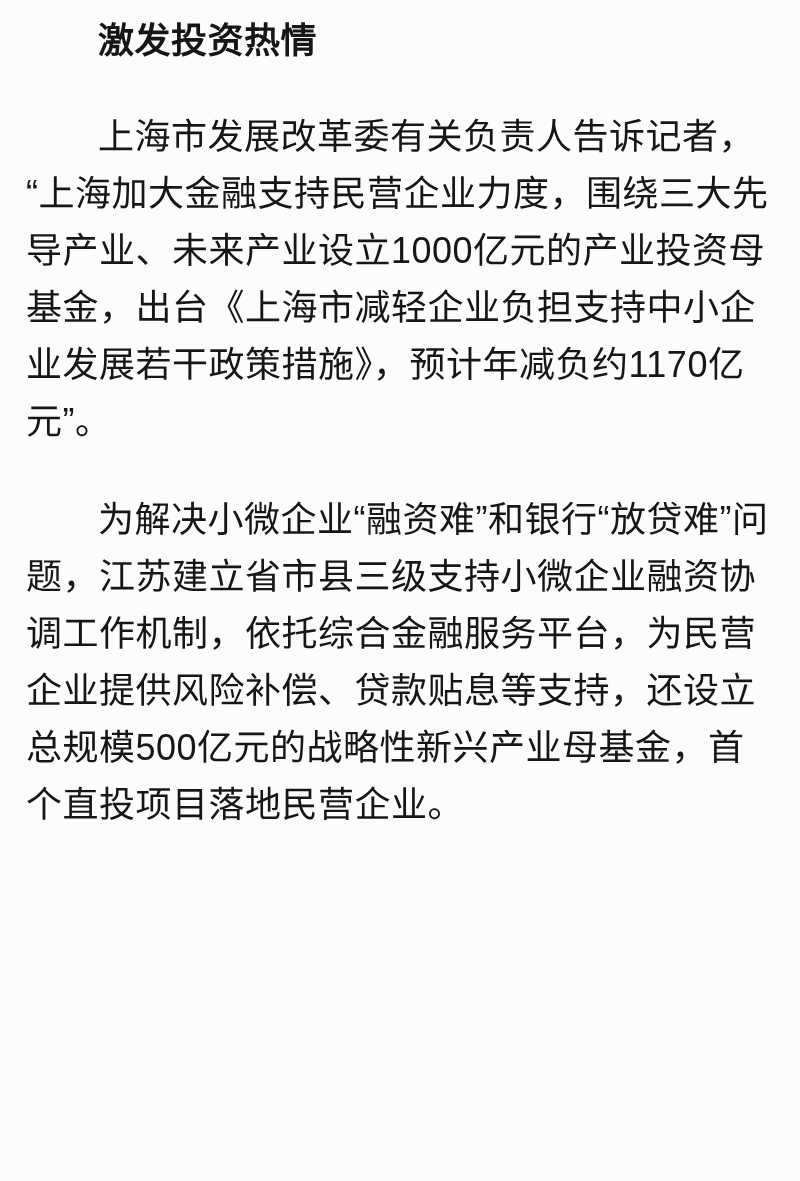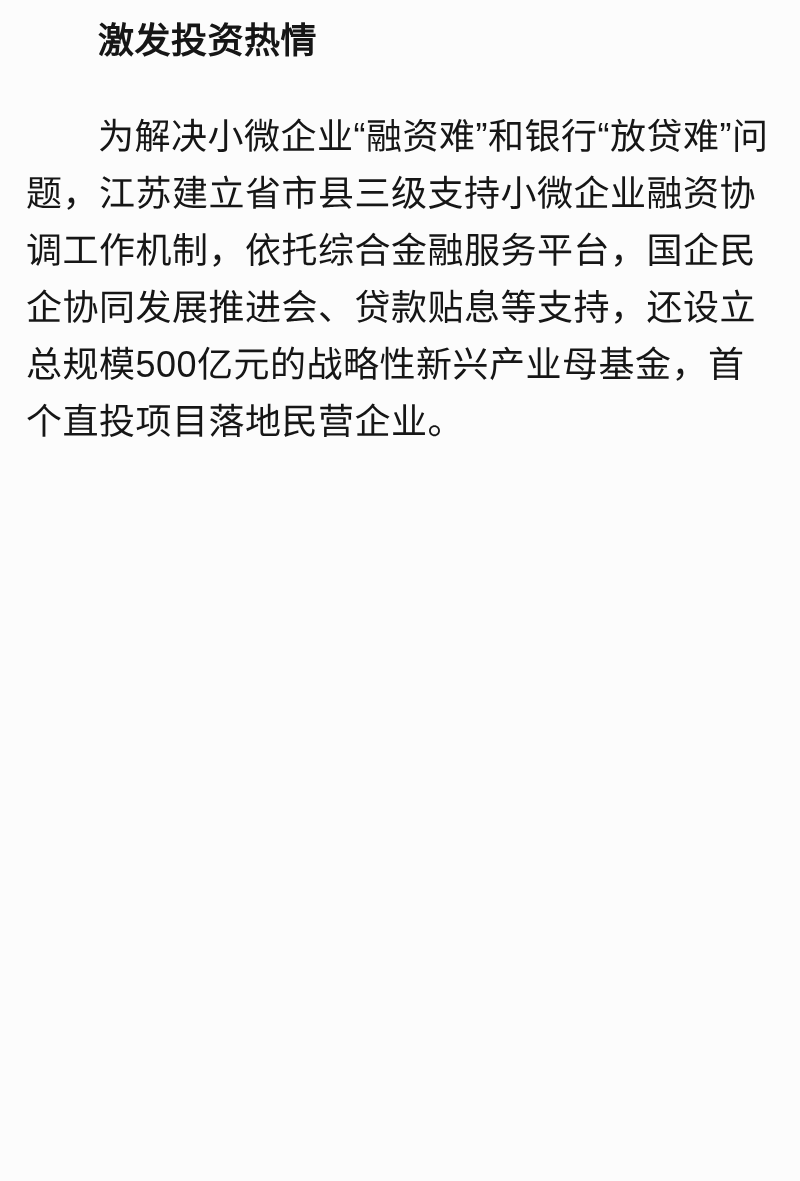--- a/index.html
+++ b/index.html
@@ -41,15 +41,16 @@
   .para:last-child {
     margin-bottom: 0;
   }
 </style>
 </head>
 <body>
 
 <div class="page">
   <h3 class="section-heading">激发投资热情</h3>
   <div>
-      <p class="para">为解决小微企业“融资难”和银行“放贷难”问题，江苏建立省市县三级支持小微企业融资协调工作机制，依托综合金融服务平台，国企民企协同发展推进会、贷款贴息等支持，还设立总规模500亿元的战略性新兴产业母基金，首个直投项目落地民营企业。</p>
+      <p class="para">上海市发展改革委有关负责人告诉记者，“上海加大金融支持民营企业力度，围绕三大先导产业、未来产业设立1000亿元的产业投资母基金，出台《上海市减轻企业负担支持中小企业发展若干政策措施》，预计年减负约1170亿元”。</p>
+      <p class="para">为解决小微企业“融资难”和银行“放贷难”问题，江苏建立省市县三级支持小微企业融资协调工作机制，依托综合金融服务平台，为民营企业提供风险补偿、贷款贴息等支持，还设立总规模500亿元的战略性新兴产业母基金，首个直投项目落地民营企业。</p>
     </div>
 </div>
 
 </body></html>

